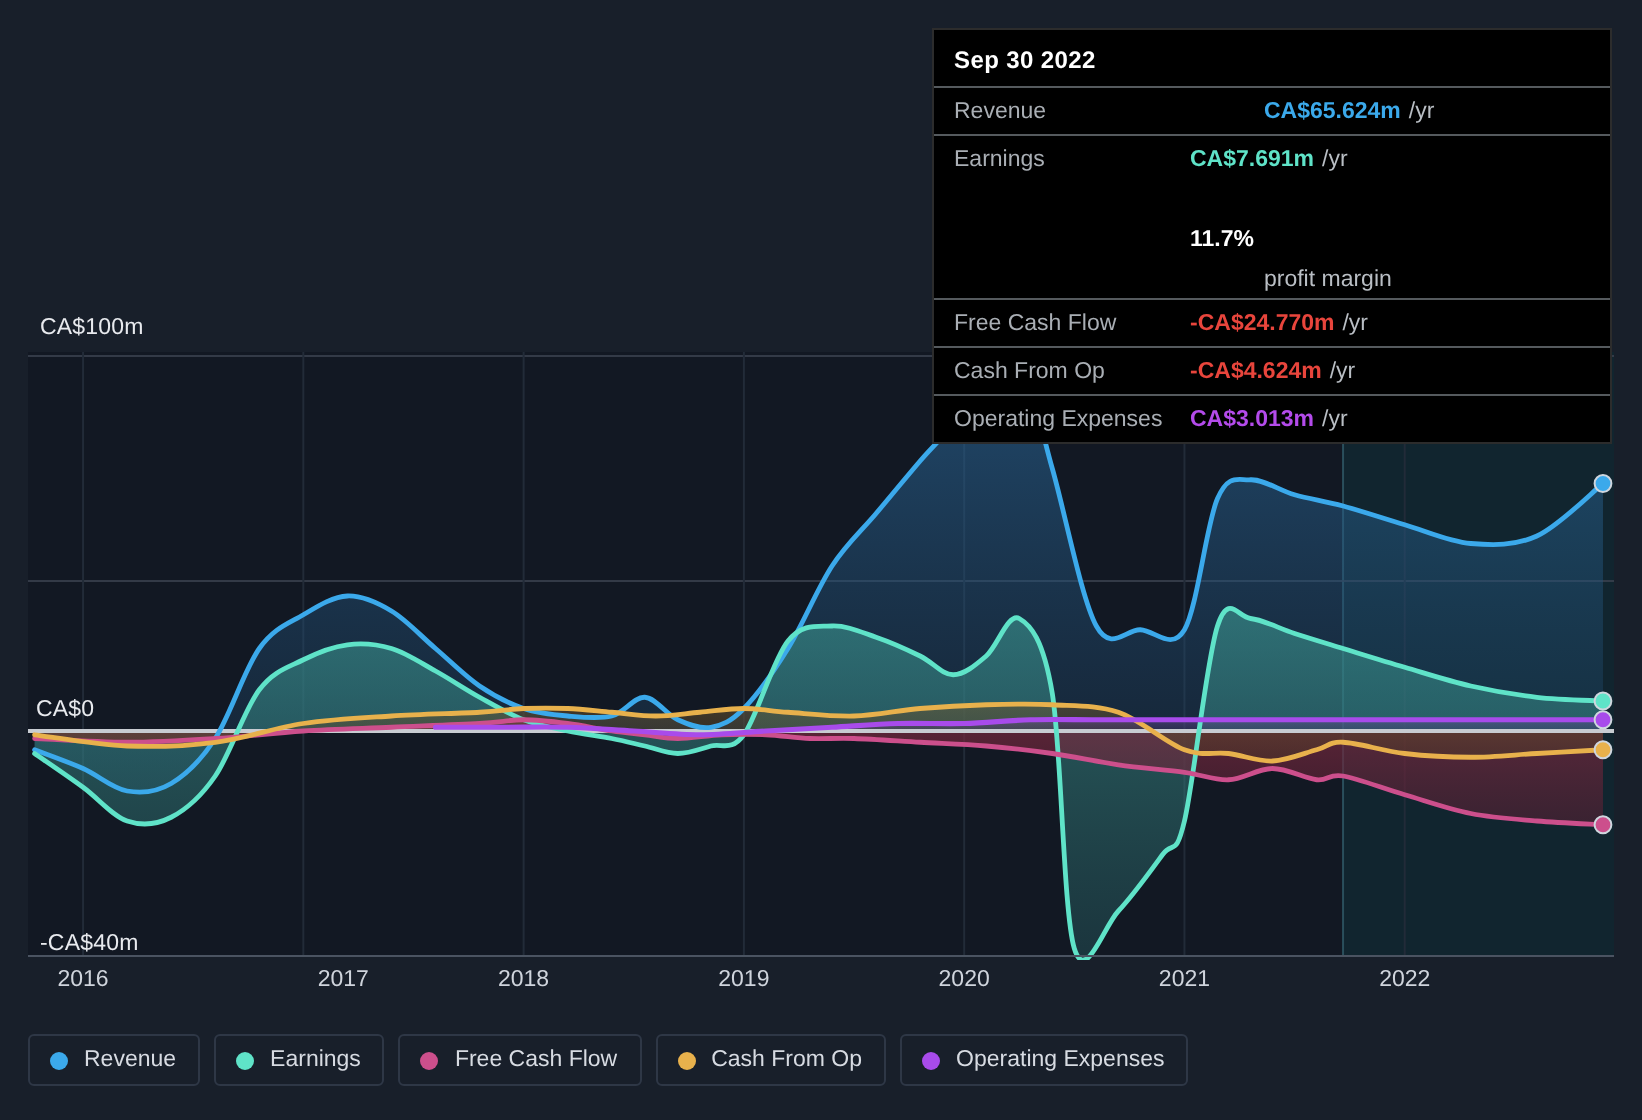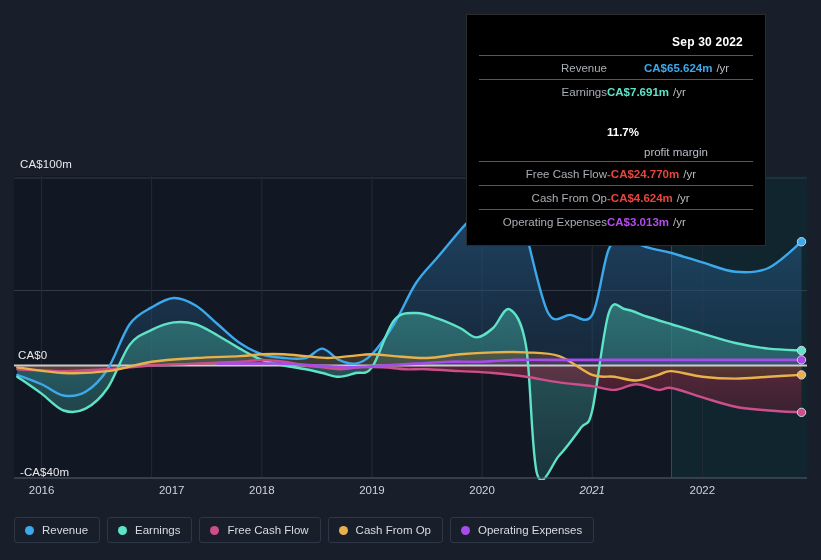--- a/index.html
+++ b/index.html
@@ -20,23 +20,23 @@
     position:absolute;color:#e8eaee;font-size:11.5px;
     letter-spacing:.1px;white-space:nowrap;
   }
   .xlab{
     position:absolute;color:#cfd4dc;font-size:11.5px;
     white-space:nowrap;transform:translateX(-50%);
   }
 
   
   #tooltip{
-    position:absolute;left:466px;top:14px;width:300px;
+    position:absolute;left:466px;top:14px;width:340px;
     background:#000;border:1px solid #2c2c2c;
-    box-sizing:border-box;padding:12px;z-index:40;text-align:right;
+    box-sizing:border-box;padding:0;z-index:40;
   }
   #tt-date{
     color:#fff;font-size:12px;font-weight:bold;
     padding:8px 10px 6px 10px;letter-spacing:.2px;
   }
   .tt-row{
     display:flex;align-items:center;
     border-top:1px solid #555a5e;
     padding:3px 10px 3px 10px;
     min-height:17px;font-size:11.5px;
@@ -146,21 +146,21 @@
       <div class="ylab" style="left: 20px; top: 158px;">CA$100m</div>
       <div class="ylab" style="left: 18px; top: 348.5px;">CA$0</div>
       <div class="ylab" style="left: 20px; top: 466px;">-CA$40m</div>
     </div>
   <div id="xlabels">
       <div class="xlab" style="left: 41.5347px; top: 484px;">2016</div>
       <div class="xlab" style="left: 151.674px; top: 484px; margin-left: 20px;">2017</div>
       <div class="xlab" style="left: 261.812px; top: 484px;">2018</div>
       <div class="xlab" style="left: 371.951px; top: 484px;">2019</div>
       <div class="xlab" style="left: 482.09px; top: 484px;">2020</div>
-      <div class="xlab" style="left: 592.229px; top: 484px; font-style: italic;">2021</div>
+      <div class="xlab" style="left: 592.229px; top: 484px;">2021</div>
       <div class="xlab" style="left: 702.368px; top: 484px;">2022</div>
     </div>
 
   <div id="tooltip">
     <div id="tt-date">Sep 30 2022</div>
     <div id="tt-rows">
         <div class="tt-row">
           <span class="tt-label">Revenue</span>
           <span class="tt-val" style="color: rgb(59, 169, 235); margin-left: 37px;">CA$65.624m</span>
           <span class="tt-unit">/yr</span>

